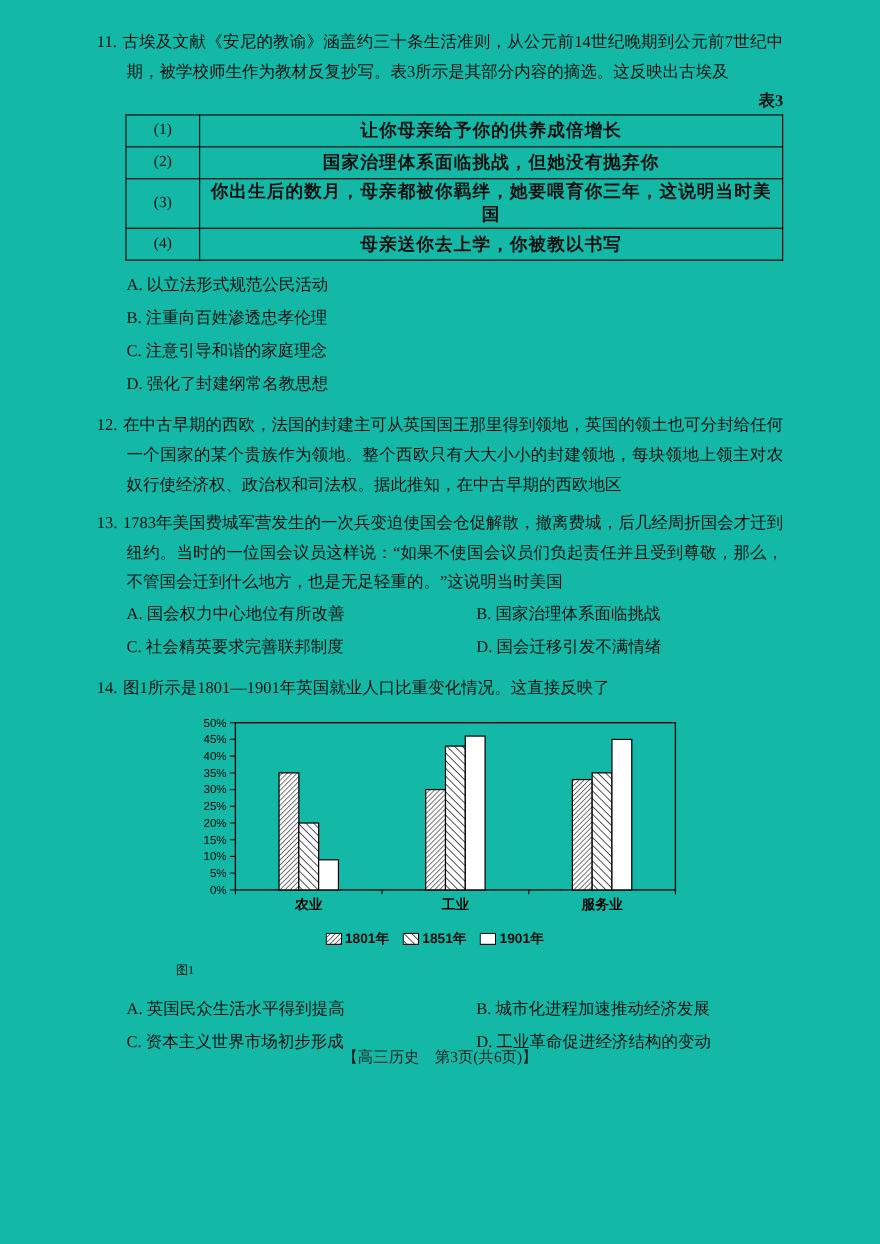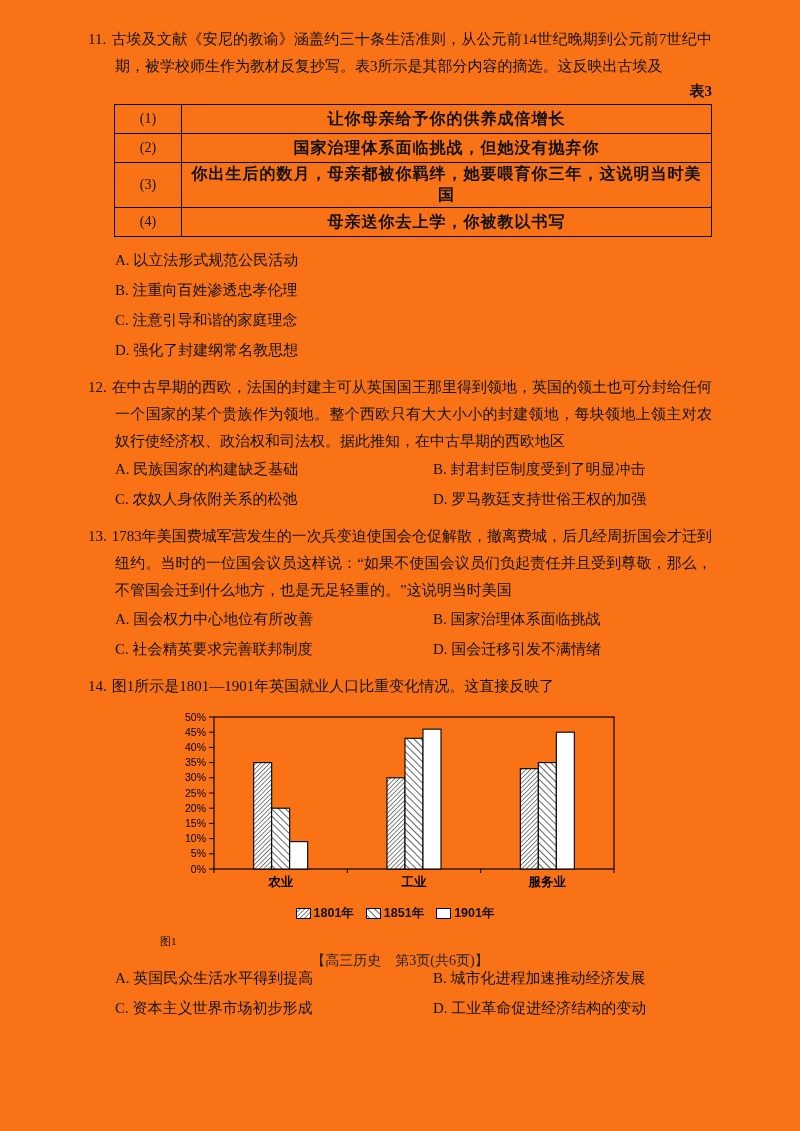--- a/index.html
+++ b/index.html
@@ -1,17 +1,17 @@
 <!DOCTYPE html>
 <html><head>
 <meta charset="utf-8">
 <style>
   html,body{margin:0;padding:0;background:#e8e8e8;}
   .page{
-    width:800px;height:1131px;margin:0 auto;background:#f97316;color:#111;
+    width:800px;height:1131px;margin:0 auto;background:#14b8a6;color:#111;
     font-family:"Liberation Serif","DejaVu Serif",serif;
     font-size:15px;position:relative;box-sizing:border-box;
     padding:26px 88px 0 88px;overflow:hidden;
   }
   .stem{margin:0;padding-left:27px;text-indent:-27px;line-height:1.78;text-align:justify;}
   .qnum{margin-right:5px;}
   .table-title{width:598px;margin:3px 0 3px 26px;text-align:right;font-size:15px;font-weight:bold;}
   .q-table{border-collapse:collapse;margin:2px 0 8px 26px;width:598px;table-layout:fixed;}
   .q-table td{border:1.6px solid #000;height:26px;text-align:center;padding:1px 4px;}
   .q-table td.row-label{width:58px;font-size:14px;}
@@ -66,26 +66,20 @@
     <div class="options-1col">
       <div class="option">A. 以立法形式规范公民活动</div>
       <div class="option">B. 注重向百姓渗透忠孝伦理</div>
       <div class="option">C. 注意引导和谐的家庭理念</div>
       <div class="option">D. 强化了封建纲常名教思想</div>
     </div>
   </section>
 
   <section class="question">
     <p class="stem"><span class="qnum">12.</span><span>在中古早期的西欧，法国的封建主可从英国国王那里得到领地，英国的领土也可分封给任何一个国家的某个贵族作为领地。整个西欧只有大大小小的封建领地，每块领地上领主对农奴行使经济权、政治权和司法权。据此推知，在中古早期的西欧地区</span></p>
-    <div class="options-2col">
-      <div class="option">A. 民族国家的构建缺乏基础</div>
-      <div class="option">B. 封君封臣制度受到了明显冲击</div>
-      <div class="option">C. 农奴人身依附关系的松弛</div>
-      <div class="option">D. 罗马教廷支持世俗王权的加强</div>
-    </div>
   </section>
 
   <section class="question">
     <p class="stem"><span class="qnum">13.</span><span>1783年美国费城军营发生的一次兵变迫使国会仓促解散，撤离费城，后几经周折国会才迁到纽约。当时的一位国会议员这样说：“如果不使国会议员们负起责任并且受到尊敬，那么，不管国会迁到什么地方，也是无足轻重的。”这说明当时美国</span></p>
     <div class="options-2col">
       <div class="option">A. 国会权力中心地位有所改善</div>
       <div class="option">B. 国家治理体系面临挑战</div>
       <div class="option">C. 社会精英要求完善联邦制度</div>
       <div class="option">D. 国会迁移引发不满情绪</div>
     </div>

